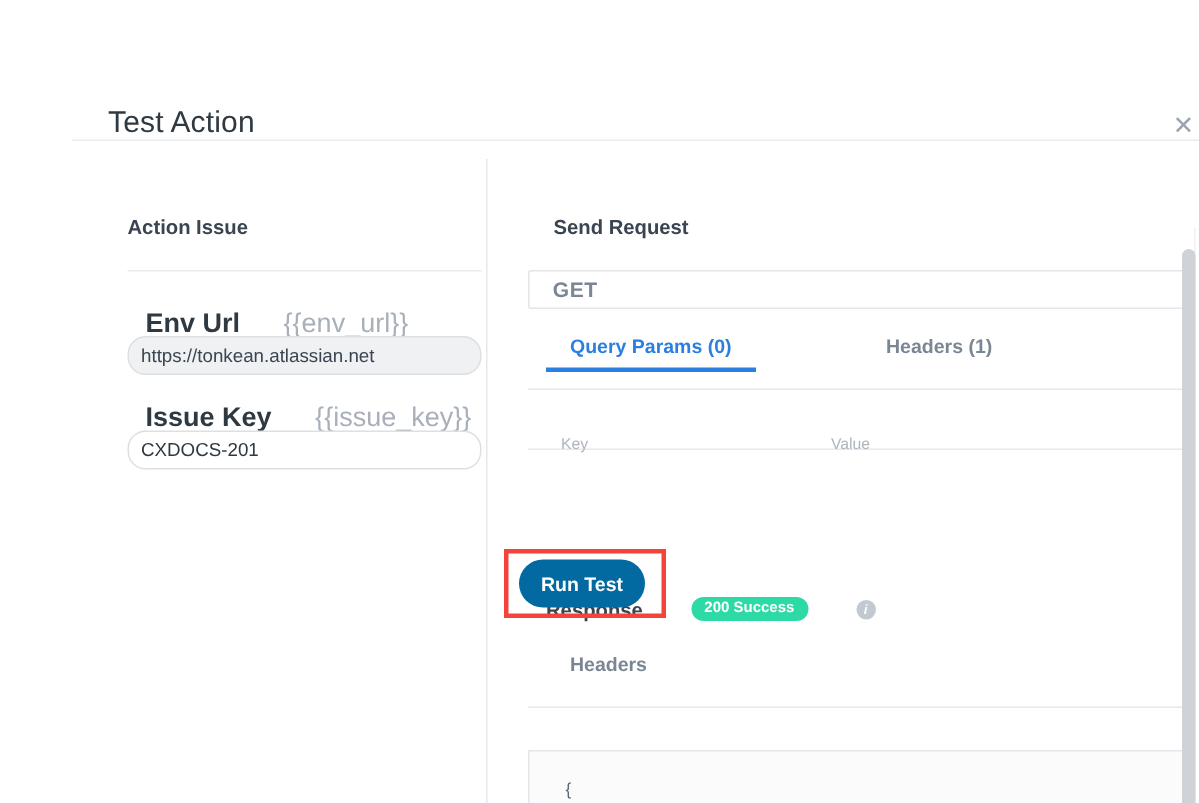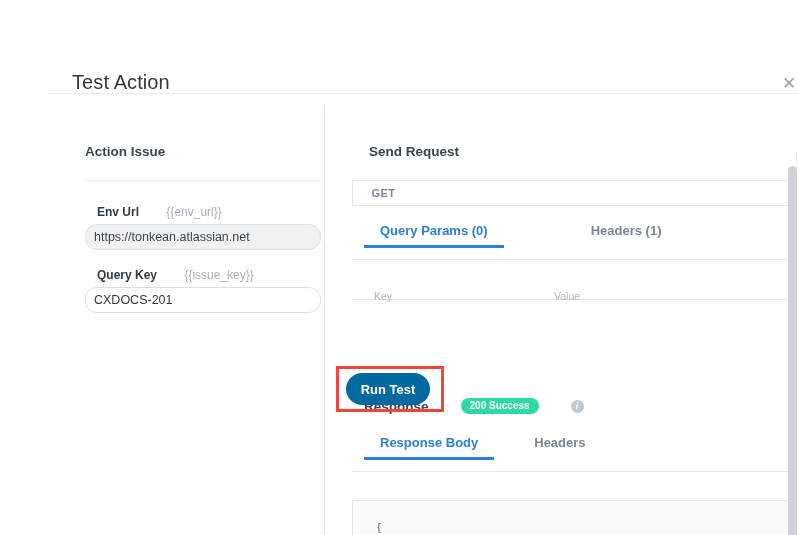--- a/index.html
+++ b/index.html
@@ -43,21 +43,21 @@
   .left-panel { position: absolute; top: 0; left: 0; width: 264px; bottom: 0; }
   .section-title {
     position: absolute; font-size: 13.5px; font-weight: bold; color: #3b4552;
   }
   .lp-title { left: 13px; top: 26px; }
   .lp-rule {
     position: absolute; left: 13px; top: 62px; width: 236px; height: 1px;
     background: #ebecee;
   }
   .field-label {
-    position: absolute; left: 13px; font-size: 12px; color: #2f3941;
+    position: absolute; left: 13px; font-size: 18px; color: #2f3941;
     font-weight: bold; white-space: nowrap;
   }
   .field-label .token { color: #a9b0ba; font-weight: normal; }
   .lbl-env { top: 87px; }
   .lbl-issue { top: 150px; }
   .input {
     position: absolute; left: 13px; width: 236px; height: 26px;
     border: 1px solid #dcdfe3; border-radius: 12px;
     font-size: 12.5px; color: #2f3941; padding: 0 8px;
     line-height: 24px; background: #ffffff;
@@ -72,21 +72,21 @@
   .rp-title { left: 32px; top: 26px; }
 
   .url-row {
     position: absolute; left: 15px; top: 62px; width: 500px; height: 26px;
     border: 1px solid #e2e5e9; border-radius: 2px; background: #ffffff;
     display: flex; align-items: stretch; overflow: hidden;
   }
   .method {
     width: 38px; background: #f4f5f7; border-right: 1px solid #e8eaed;
     display: flex; align-items: center; justify-content: center;
-    font-size: 11px; font-weight: bold; color: #7b8694; letter-spacing: .4px; text-align: right;
+    font-size: 14px; font-weight: bold; color: #7b8694; letter-spacing: .4px; text-align: right;
   }
   .url-text {
     flex: 1; display: flex; align-items: center; padding-left: 8px;
     font-size: 12.5px; color: #5c6570; white-space: nowrap; overflow: hidden;
   }
 
   
   .tabs {
     position: absolute; display: flex; align-items: flex-end;
     border-bottom: 1px solid #e6e8eb;
@@ -190,21 +190,21 @@
       <div class="section-title lp-title">Action Issue</div>
       <div class="lp-rule"></div>
 
       <div class="field-label lbl-env">
         <span>Env Url</span>
         <span class="token">{{env_url}}</span>
       </div>
       <input class="input readonly inp-env" readonly="" value="https://tonkean.atlassian.net" style="">
 
       <div class="field-label lbl-issue">
-        <span>Query Key</span>
+        <span>Issue Key</span>
         <span class="token">{{issue_key}}</span>
       </div>
       <input class="input inp-issue" value="CXDOCS-201" style="">
     </div>
 
     <div class="right-panel">
       <div class="section-title rp-title">Send Request</div>
 
       <div class="url-row">
         <div class="method">GET</div>
@@ -220,21 +220,20 @@
         <div class="kv-val">Value</div>
       </div>
 
       <div class="resp-row">
         <span class="resp-label">Response</span>
         <span class="badge">200 Success</span>
         <span class="info-icon">i</span>
       </div>
 
       <div class="tabs tabs-resp">
-        <div class="tab active">Response Body</div>
         <div class="tab">Headers</div>
       </div>
 
       <div class="resp-box">
         <div class="json">{
     "startAt": 0,
     "maxResults": 1048576,
     "total": 1,
     "comments": [
       {

